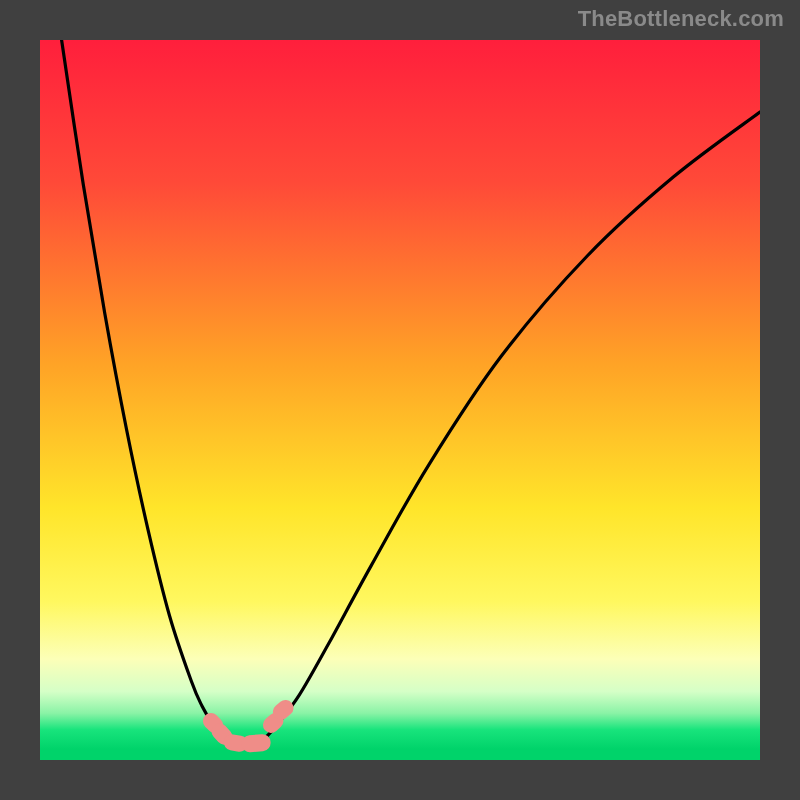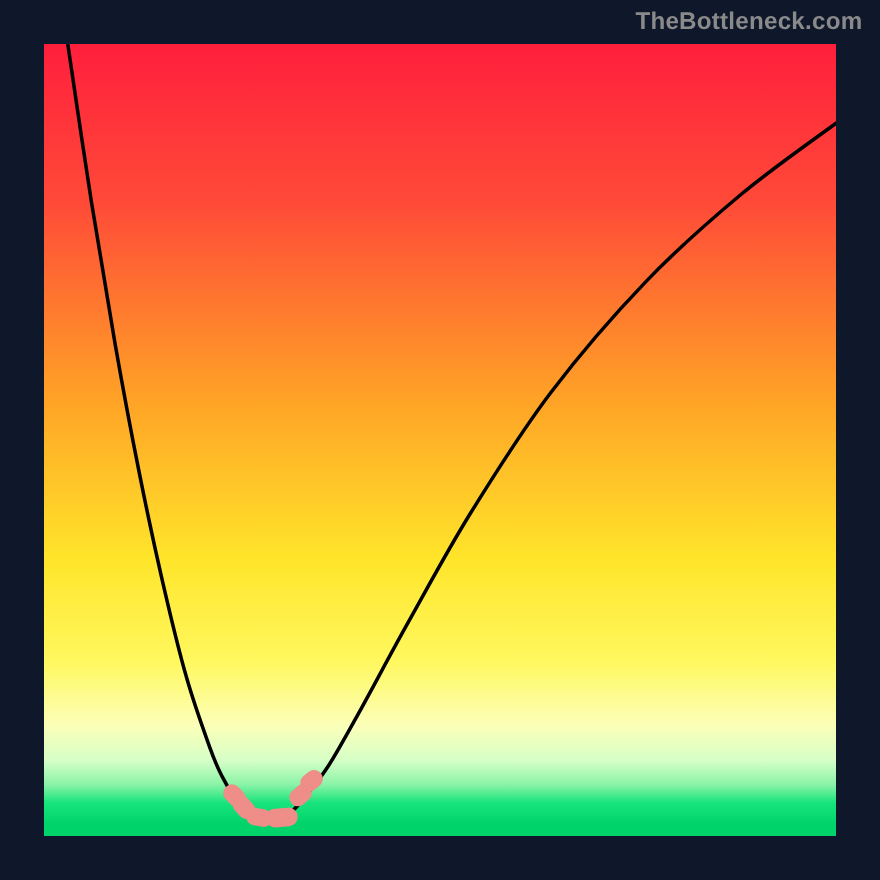--- a/index.html
+++ b/index.html
@@ -9,21 +9,21 @@
     height: 800px;
     background: #000;
     overflow: hidden;
   }
   .frame {
     position: absolute;
     top: 0;
     left: 0;
     width: 800px;
     height: 800px;
-    background: #0f172a;
+    background: #404040;
   }
   .plot-area {
     position: absolute;
     left: 40px;
     top: 40px;
     width: 720px;
     height: 720px;
     overflow: hidden;
   }
   .gradient {

